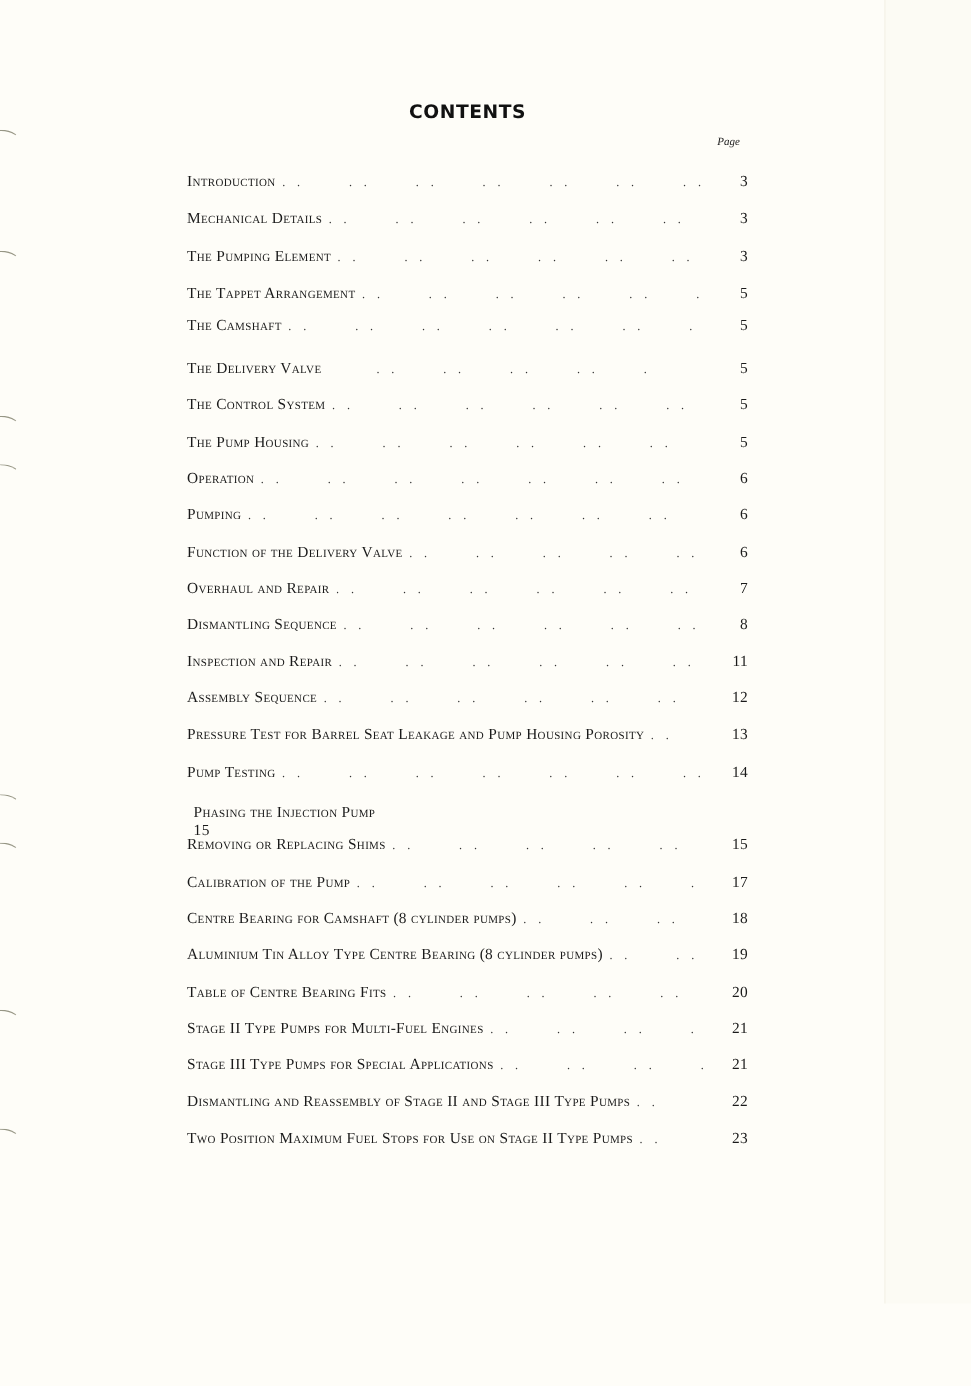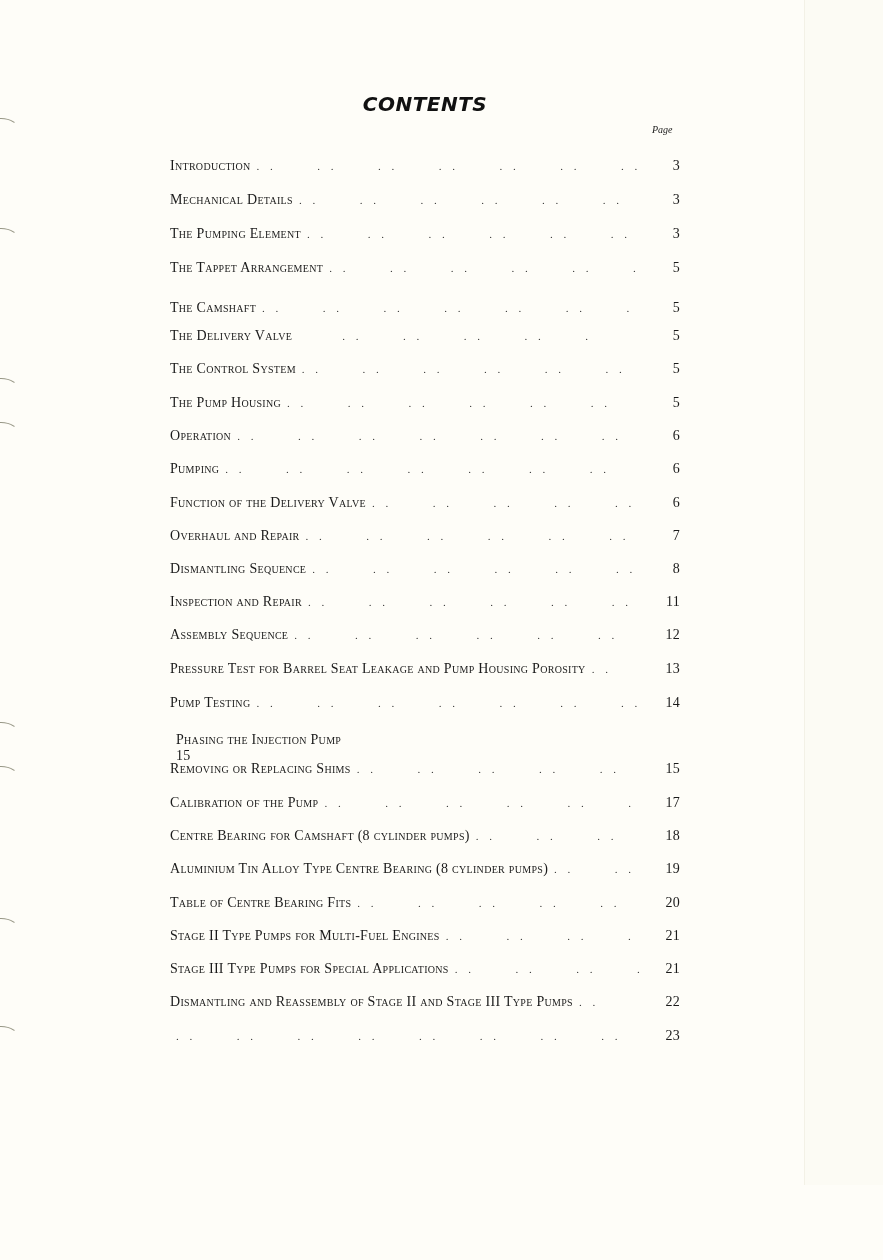--- a/index.html
+++ b/index.html
@@ -20,23 +20,22 @@
     position: absolute; left: 0; width: 18px; height: 12px;
     border-top: 1.2px solid #6b6b55;
     border-right: 1.2px solid transparent;
     border-top-right-radius: 18px 12px;
     opacity: 0.7;
   }
   .title {
     position: absolute; left: 0; width: 850px; top: 92px;
     text-align: center;
     font-family: "DejaVu Sans", "Liberation Sans", sans-serif;
-    font-weight: bold; font-size: 20px; letter-spacing: 0.5px;
+    font-weight: bold; font-size: 17px; letter-spacing: 0.5px;
     color: #111;
-    font-style: italic;
   }
   .page-heading {
     position: absolute; left: 652px; top: 124px;
     font-family: "Liberation Serif", serif; font-style: italic;
     font-size: 10px; color: #222;
   }
   .toc { position: absolute; left: 170px; top: 0; width: 510px; }
   .entry {
     position: absolute; left: 0; width: 510px; height: 20px;
     display: flex; align-items: baseline;
@@ -91,21 +90,21 @@
     <div class="entry" style="top: 226px;">
       <span class="label">The Pumping Element</span>
       <span class="leader"></span>
       <span class="page">3</span>
     </div>
     <div class="entry" style="top: 260px;">
       <span class="label">The Tappet Arrangement</span>
       <span class="leader"></span>
       <span class="page">5</span>
     </div>
-    <div class="entry" style="top: 300px;">
+    <div class="entry" style="top: 289px;">
       <span class="label">The Camshaft</span>
       <span class="leader"></span>
       <span class="page">5</span>
     </div>
     <div class="entry" style="top: 328px; gap: 44px;">
       <span class="label">The Delivery Valve</span>
       <span class="leader"></span>
       <span class="page">5</span>
     </div>
     <div class="entry" style="top: 361px;">
@@ -202,16 +201,17 @@
       <span class="label">Stage III Type Pumps for Special Applications</span>
       <span class="leader"></span>
       <span class="page">21</span>
     </div>
     <div class="entry" style="top: 994px;">
       <span class="label">Dismantling and Reassembly of Stage II and Stage III Type Pumps</span>
       <span class="leader"></span>
       <span class="page">22</span>
     </div>
     <div class="entry" style="top: 1028px;">
+      <span class="label">Two Position Maximum Fuel Stops for Use on Stage II Type Pumps</span>
       <span class="leader"></span>
       <span class="page">23</span>
     </div>
   </div>
 
 </body></html>

